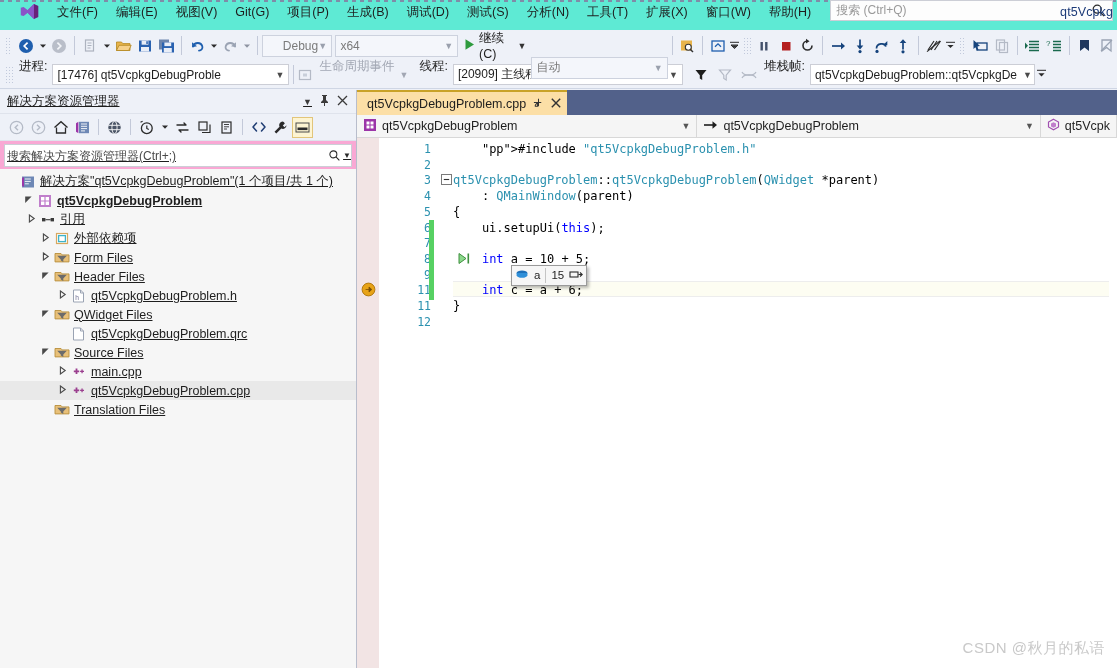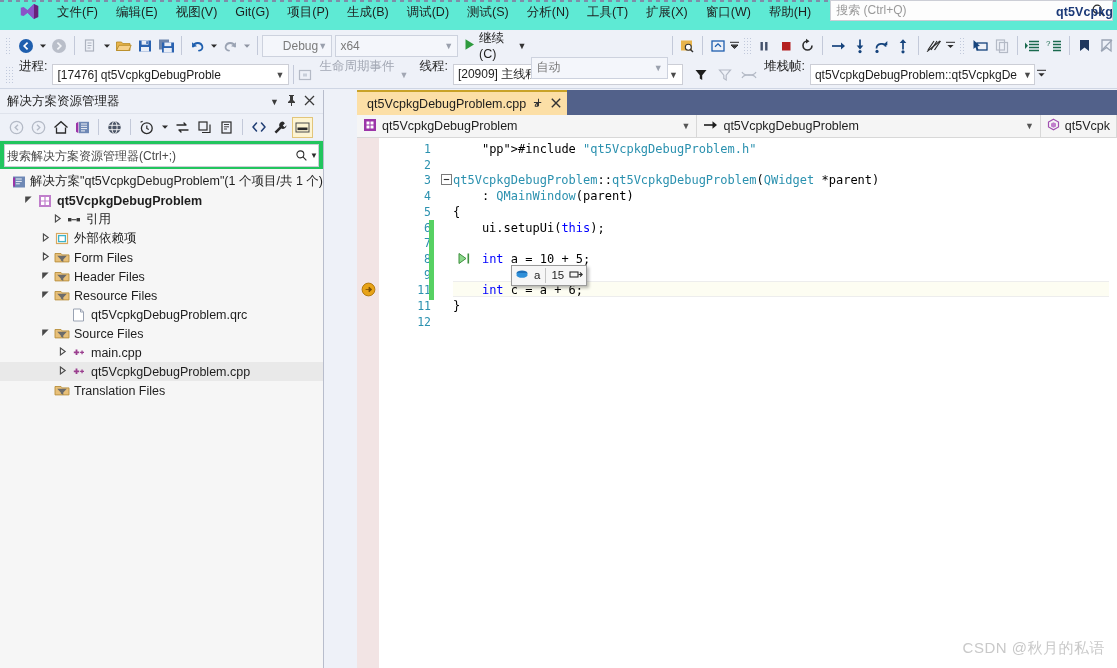--- a/index.html
+++ b/index.html
@@ -43,21 +43,21 @@
     background: #fdfdfd;
     border: 1px solid #ccced6;
     display: flex; align-items: center;
     padding: 0 5px;
     position: relative;
   }
   .menu-search .ph { color: #9a9a9a; font-size: 12px; }
   .menu-search .mag { position:absolute; right: 6px; top: 2px; }
   .title-right {
     position: absolute; right: 4px; top: 5px;
-    font-weight: bold; font-size: 12.5px; color: #1c3a78;
+    font-weight: normal; font-size: 12.5px; color: #1c3a78;
     letter-spacing: 0.1px;
   }
 
   
   .toolbar {
     height: 31px;
     background: #eef1f8;
     display: flex;
     align-items: center;
     padding-left: 2px;
@@ -100,23 +100,23 @@
   .dcombo.p  { width: 237px; }
   .dcombo.t  { width: 230px; }
   .dcombo.s  { width: 225px; }
   .dis { color:#a2a7b3; }
 
   
   .body { position:absolute; top:90px; left:0; right:0; bottom:0; }
 
   
   .solexp {
-    position:absolute; left:0; top:0; width:324px; bottom:0;
-    background:#22c55e; border-right:1px solid #b8bdcc;
-    display:flex; flex-direction:column;
+    position:absolute; left:0; top:0; width:357px; bottom:0;
+    background:#f9a8d4; border-right:1px solid #b8bdcc;
+    display:flex; flex-direction:column;text-decoration:underline;
   }
   .panel-head {
     height: 24px; background:#eef1f8; display:flex; align-items:center;
     padding: 0 4px 0 7px; border-bottom:1px solid #dfe3ec;
   }
   .panel-title { font-size:12.5px; color:#1e1e1e; }
   .panel-head .ctl { margin-left:auto; display:flex; align-items:center; gap:7px; padding-right:4px; color:#3b3b3b;}
   .panel-tools {
     height: 27px; background:#eef1f8; display:flex; align-items:center;
     padding-left: 6px; gap:1px; border-bottom:1px solid #dfe3ec;
@@ -659,21 +659,21 @@
                 <path d="M1.2 1.6 7.6 1.6 1.2 8z" fill="#4a4a4a"></path>
               </svg></span>
             <span class="ticon">
               <svg width="14" height="14" viewBox="0 0 14 14">
                 <rect x="1" y="1" width="12" height="12" fill="#c07ecb"></rect>
                 <path d="M3 3h3.4v3.4H3zM7.6 3H11v3.4H7.6zM3 7.6h3.4V11H3zM7.6 7.6H11V11H7.6z" fill="#fff"></path>
               </svg>
             </span>
             <span class="bold">qt5VcpkgDebugProblem</span>
           </div>
-          <div class="trow" style="padding-left: 50px;">
+          <div class="trow" style="padding-left: 24px;">
             <span class="tw"><svg width="9" height="9" viewBox="0 0 9 9">
                 <path d="M2.4 1 7.2 4.5 2.4 8z" fill="none" stroke="#4a4a4a" stroke-width="1.1"></path>
               </svg></span>
             <span class="ticon">
               <svg width="14" height="12" viewBox="0 0 14 12">
                 <rect x="1" y="4" width="3.4" height="3.4" fill="#3b3b3b"></rect>
                 <rect x="9.6" y="4" width="3.4" height="3.4" fill="#3b3b3b"></rect>
                 <line x1="4.4" y1="5.7" x2="9.6" y2="5.7" stroke="#3b3b3b" stroke-width="1.1"></line>
               </svg>
             </span>
@@ -708,31 +708,44 @@
                 <path d="M1.2 1.6 7.6 1.6 1.2 8z" fill="#4a4a4a"></path>
               </svg></span>
             <span class="ticon">
               <svg width="16" height="13" viewBox="0 0 16 13">
                 <path d="M1 2.5h6l1.2 1.4H15v7H1z" fill="#e8c079" stroke="#b88f3c" stroke-width=".9"></path>
                 <path d="M3.2 4.8h9.6L9.3 8.6v2.3L6.8 9.6V8.6z" fill="#6b6b6b"></path>
               </svg>
             </span>
             <span class="">Header Files</span>
           </div>
+          <div class="trow" style="padding-left: 55px;">
+            <span class="tw"><svg width="9" height="9" viewBox="0 0 9 9">
+                <path d="M2.4 1 7.2 4.5 2.4 8z" fill="none" stroke="#4a4a4a" stroke-width="1.1"></path>
+              </svg></span>
+            <span class="ticon">
+              <svg width="13" height="14" viewBox="0 0 13 14">
+                <path d="M1.5 1h7l3 3v9h-10z" fill="#fff" stroke="#9aa3b3" stroke-width="1"></path>
+                <path d="M8.5 1v3h3" fill="none" stroke="#9aa3b3" stroke-width="1"></path>
+                <text x="3.3" y="11" font-size="6.6" fill="#6b6b8e" font-family="sans-serif">h</text>
+              </svg>
+            </span>
+            <span class="">qt5VcpkgDebugProblem.h</span>
+          </div>
           <div class="trow" style="padding-left: 38px;">
             <span class="tw"><svg width="9" height="9" viewBox="0 0 9 9">
                 <path d="M1.2 1.6 7.6 1.6 1.2 8z" fill="#4a4a4a"></path>
               </svg></span>
             <span class="ticon">
               <svg width="16" height="13" viewBox="0 0 16 13">
                 <path d="M1 2.5h6l1.2 1.4H15v7H1z" fill="#e8c079" stroke="#b88f3c" stroke-width=".9"></path>
                 <path d="M3.2 4.8h9.6L9.3 8.6v2.3L6.8 9.6V8.6z" fill="#6b6b6b"></path>
               </svg>
             </span>
-            <span class="">Resource Files</span>
+            <span class="">QWidget Files</span>
           </div>
           <div class="trow" style="padding-left: 55px;">
             <span class="tw"></span>
             <span class="ticon">
               <svg width="13" height="14" viewBox="0 0 13 14">
                 <path d="M1.5 1h7l3 3v9h-10z" fill="#fff" stroke="#9aa3b3" stroke-width="1"></path>
                 <path d="M8.5 1v3h3" fill="none" stroke="#9aa3b3" stroke-width="1"></path>
               </svg>
             </span>
             <span class="">qt5VcpkgDebugProblem.qrc</span>

